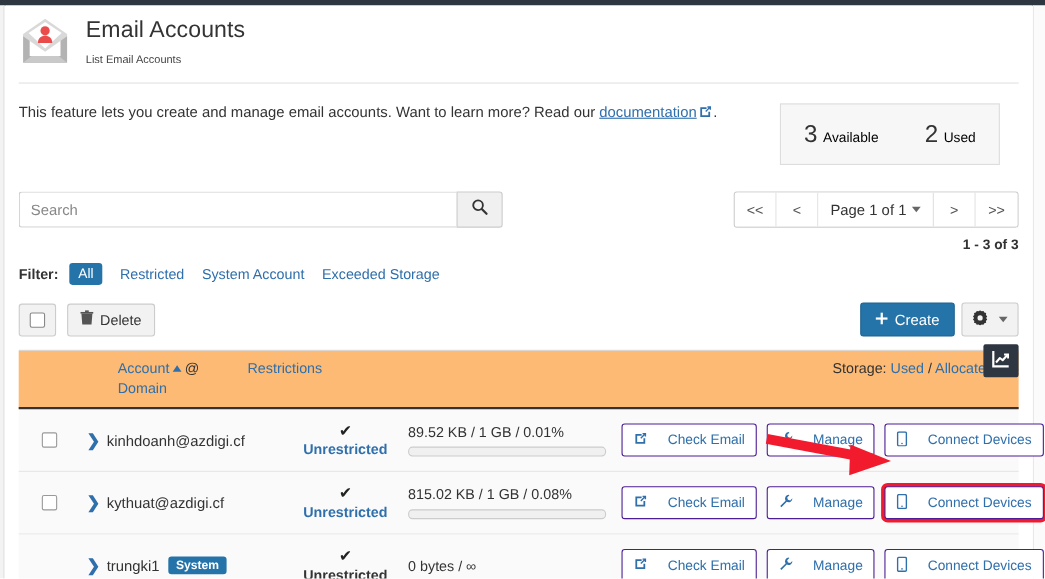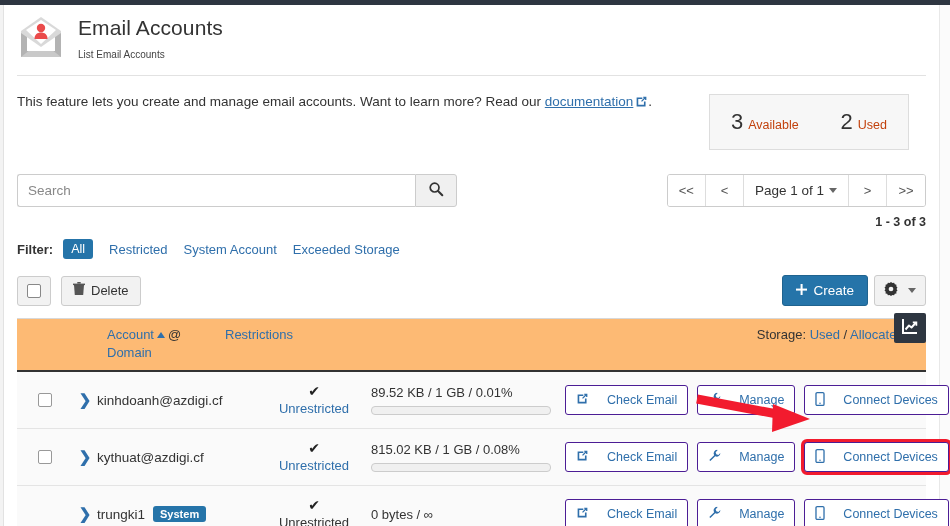--- a/index.html
+++ b/index.html
@@ -30,21 +30,21 @@
   .desc-text { font-size:13.5px; line-height:20px; color:#333; flex:1; max-width:680px; }
   .desc-text a { color:#2f6fab; text-decoration:underline; }
   .ext-link-ico { display:inline-block; vertical-align:-2px; margin-left:2px; }
   .stats-box {
     width:200px; height:56px; border:1px solid #ddd; background:#f7f7f7;
     display:flex; align-items:center; justify-content:space-around;
     margin-left:12px; margin-top:2px;
   }
   .stat { display:flex; align-items:baseline; }
   .stat-num { font-size:22px; color:#333; font-weight:400; }
-  .stat-lbl { font-size:12.5px; color:#c2410c; margin-left:5px; }
+  .stat-lbl { font-size:12.5px; color:#000000; margin-left:5px; }
 
   
   .tool-row { display:flex; align-items:flex-start; padding:24px 12px 0 12px; }
   .search-wrap { display:flex; width:440px; height:33px; }
   .search-input {
     flex:1; height:33px; border:1px solid #ccc; border-right:none; border-radius:3px 0 0 3px;
     padding:0 10px; font-size:13.5px; font-family:"Liberation Sans",sans-serif; color:#333;
     background:#fff; outline:none;
   }
   .search-input::placeholder { color:#888; }
@@ -113,21 +113,21 @@
 
   .row { display:flex; align-items:center; border-bottom:1px solid #e4e4e4; min-height:57px; padding:6px 0; background:#fafafa; }
   .cell-sel { width:56px; flex:0 0 56px; display:flex; align-items:center; justify-content:center; }
   .row-cb { width:14px;height:14px;border:1px solid #999;background:#fff;border-radius:2px;cursor:pointer; }
   .cell-acct { width:186px; flex:0 0 186px; display:flex; align-items:center; }
   .chev { color:#2f6fab; font-size:15px; font-weight:bold; width:24px; text-align:center; cursor:pointer; }
   .acct-name { font-size:13.5px; color:#333; }
   .sys-badge { background:#2574a9; color:#fff; font-size:11px; font-weight:bold; padding:2px 7px; border-radius:3px; margin-left:8px; }
   .cell-restr { width:110px; flex:0 0 110px; text-align:center; }
   .restr-check { font-size:14px; color:#222; line-height:14px; }
-  .restr-lbl { font-size:13px; color:#2f6fab; margin-top:3px; cursor:pointer; }
+  .restr-lbl { font-size:13px; color:#2f6fab; margin-top:3px; cursor:pointer;font-weight:bold; }
   .restr-lbl.plain { color:#333; cursor:default; }
   .cell-stor { width:196px; flex:0 0 196px; padding-left:2px; }
   .stor-text { font-size:13px; color:#333; }
   .stor-bar { width:180px; height:9px; border:1px solid #ccc; border-radius:4px; background:#f0f0f0; margin-top:6px; }
   .cell-actions { flex:1; display:flex; align-items:center; gap:9px; padding-right:2px; }
   .act-btn {
     border:1px solid #4c1d95; border-radius:3px; background:#fff; color:#2f6fab;
     font-size:12.5px; height:30px; padding:0 10px; display:flex; align-items:center; gap:18px; cursor:pointer;
     font-family:"Liberation Sans",sans-serif; white-space:nowrap;
   }

